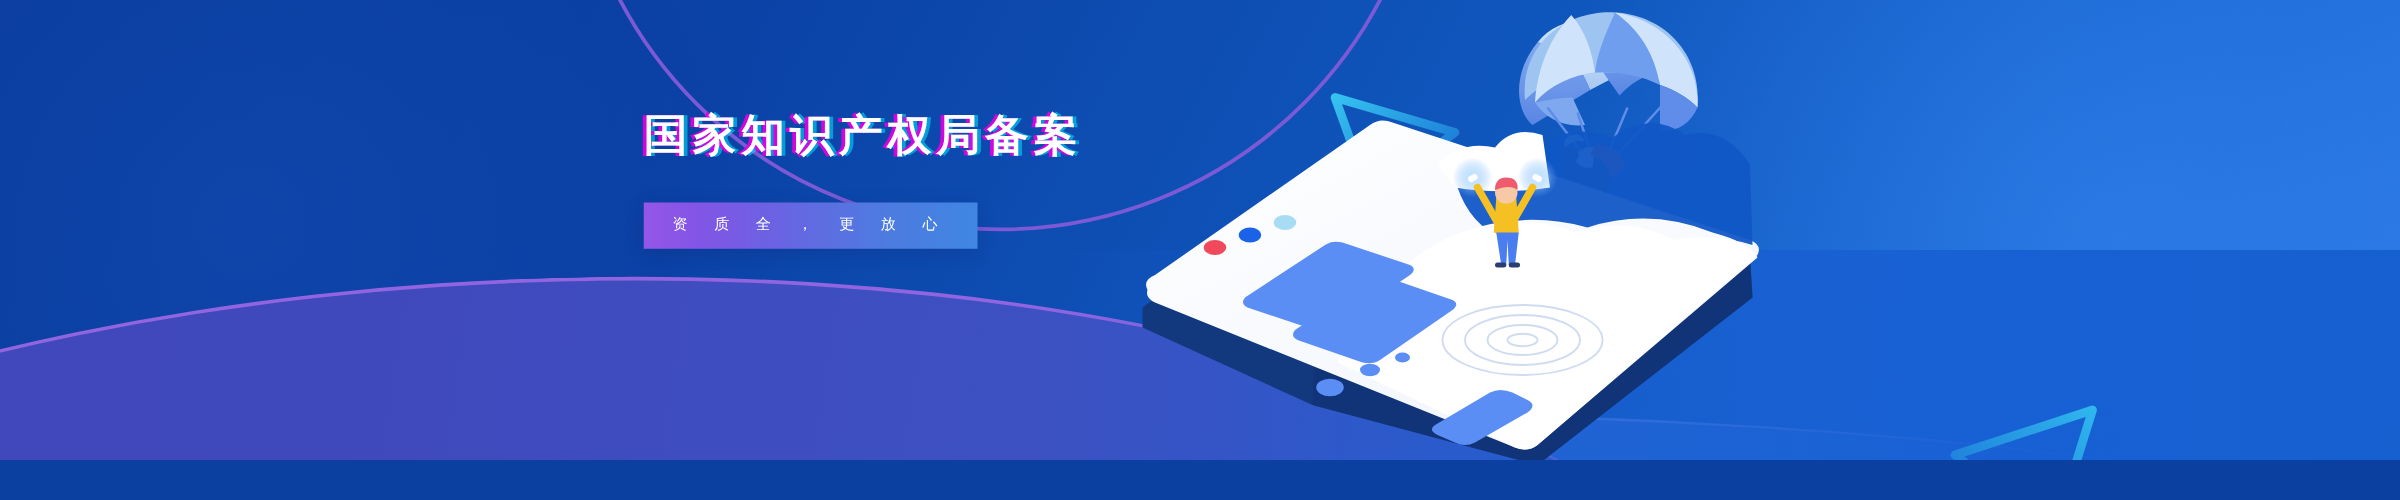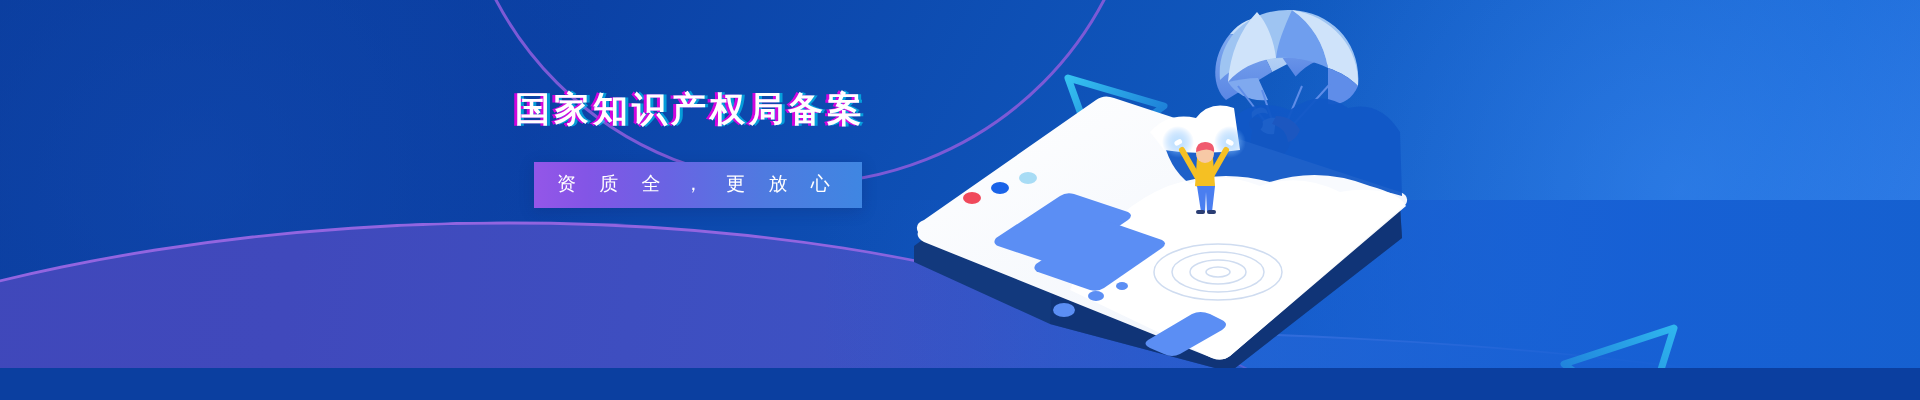--- a/index.html
+++ b/index.html
@@ -105,27 +105,26 @@
     color:#ffffff;
     white-space:nowrap;
     text-shadow:
       -3px 0 0 rgba(226,0,226,0.92),
        3px 0 0 rgba(0,228,255,0.55);
   }
   .badge {
     display:inline-block;
     margin-top:25px;
     padding:9px 23px 11px 23px;
-    font-size:19px;
+    font-size:12px;
     letter-spacing:9px;
     color:#ffffff;
     background: linear-gradient(90deg, #9456e8 0%, #8355e6 16%, #6a63e3 40%, #4f7ae0 70%, #3f86e2 100%);
     white-space:nowrap;
     box-shadow: 0 3px 14px rgba(20,30,90,0.22);
-    margin-left: 19px;
   }
 
   
   .illus {
     position:absolute;
     left:900px; top:0px;
     width:520px; height:400px;
   }
   .illus svg { display:block; }
 </style>

